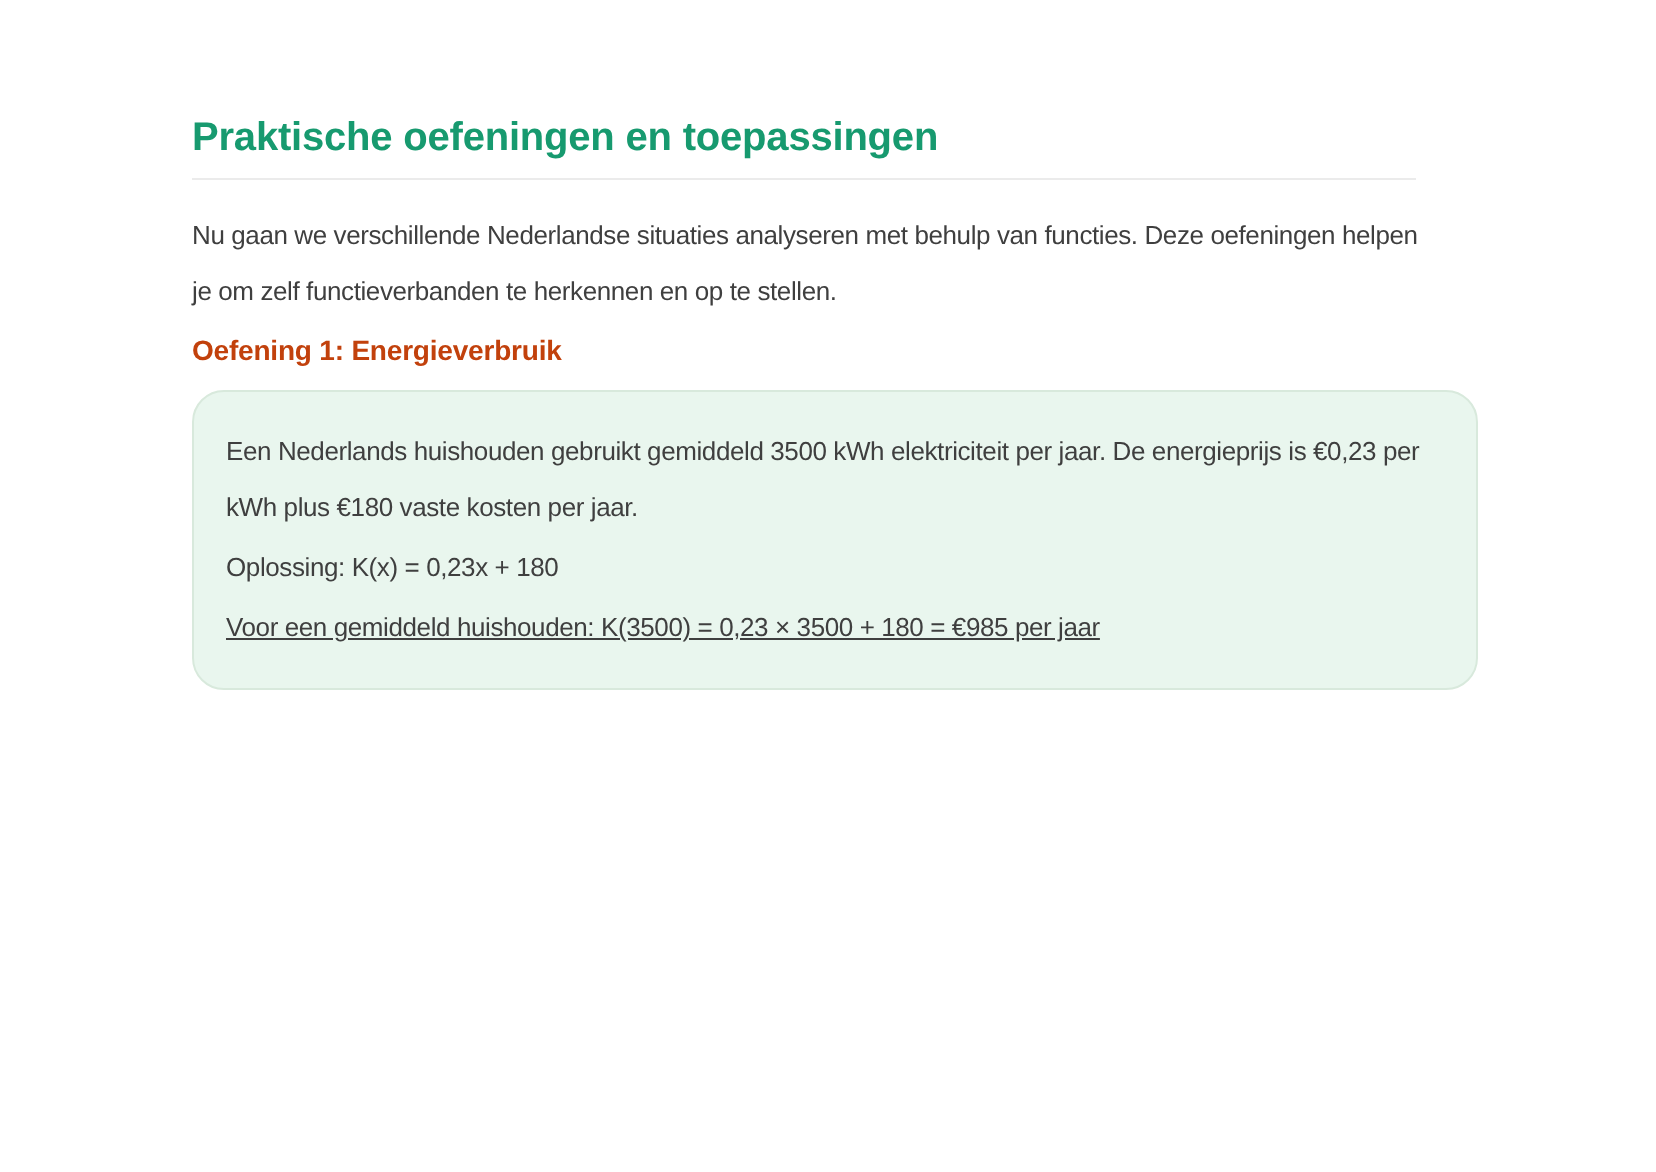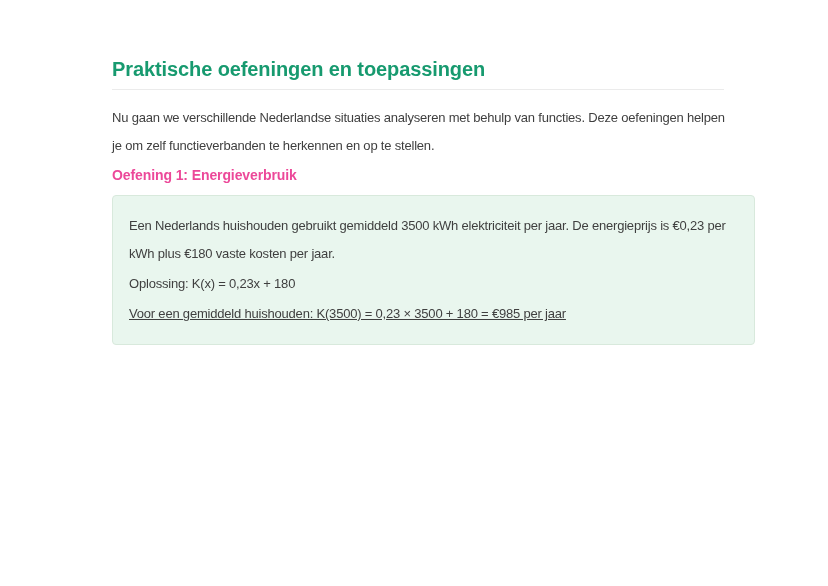--- a/index.html
+++ b/index.html
@@ -11,21 +11,21 @@
   }
   .page {
     position: relative;
     width: 828px;
     height: 586px;
     background: #ffffff;
     overflow: hidden;
   }
   .content {
     position: absolute;
-    left: 112px;
+    left: 96px;
     top: 0;
     width: 643px;
   }
   .page-title {
     margin: 57px 0 0 0;
     font-size: 20px;
     line-height: 24px;
     font-weight: 700;
     color: #179a6f;
     letter-spacing: -0.1px;
@@ -42,29 +42,29 @@
     letter-spacing: -0.2px;
     line-height: 28px;
     color: #3f3f3f;
     width: 618px;
   }
   .exercise-heading {
     margin: 7px 0 0 0;
     font-size: 14px;
     line-height: 17px;
     font-weight: 700;
-    color: #ec4899;
+    color: #c2410c;
     letter-spacing: -0.1px;
   }
   .exercise-box {
     margin-top: 11px;
     width: 643px;
     background: #e9f6ee;
     border: 1px solid #d8e9dc;
-    border-radius: 4px;
+    border-radius: 16px;
     padding: 16px;
   }
   .exercise-box p {
     margin: 0 0 2px 0;
     font-size: 13px;
     letter-spacing: -0.2px;
     line-height: 28px;
     color: #3f3f3f;
   }
   .exercise-box p:last-child { margin-bottom: 0; text-decoration: underline; }

